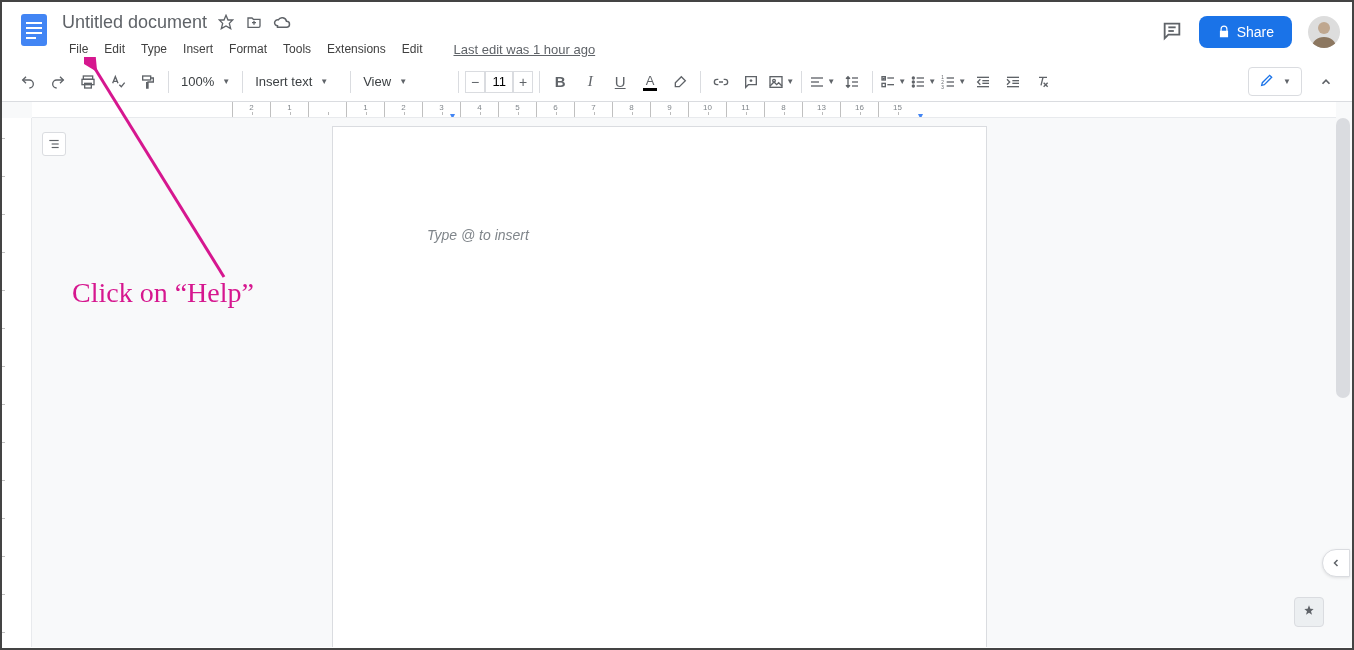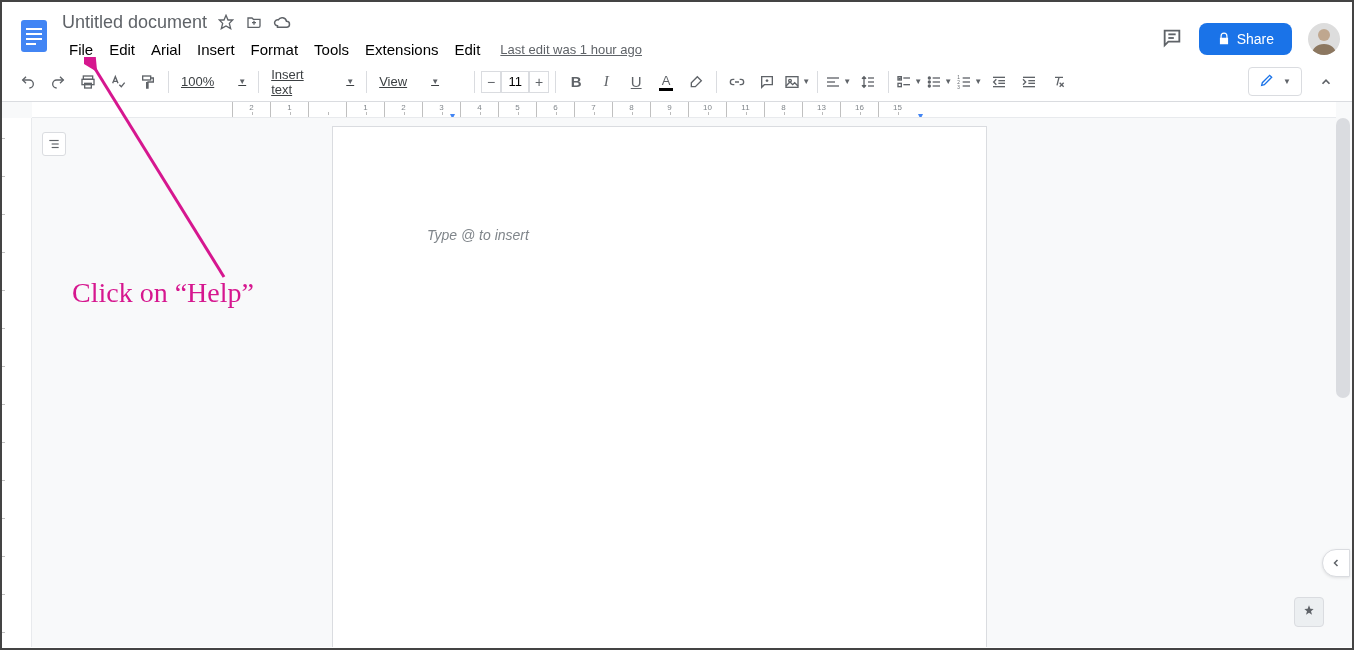--- a/index.html
+++ b/index.html
@@ -1,34 +1,34 @@
 <!DOCTYPE html>
 <html><head>
 <meta charset="utf-8">
 <style>
 * { box-sizing: border-box; margin: 0; padding: 0; }
 body { font-family: Arial, sans-serif; font-size: 13px; color: #3c4043; background: #fff; width: 1354px; height: 650px; overflow: hidden; border: 2px solid #444; position: relative; }
-.header { display: flex; align-items: center; padding: 8px 12px 0 12px; }
+.header { display: flex; align-items: flex-start; padding: 8px 12px 0 12px; }
 .logo { width: 40px; height: 40px; display: flex; align-items: center; justify-content: center; margin-right: 8px; }
 .logo svg { width: 36px; height: 36px; }
 .titlearea { flex: 1; }
 .titlerow { display: flex; align-items: center; gap: 10px; height: 24px; }
 .doctitle { font-size: 18px; color: #5f6368; }
 .titleicon { color: #5f6368; width: 18px; height: 18px; display: flex; align-items: center; justify-content: center; }
 .menurow { display: flex; align-items: center; gap: 2px; height: 26px; margin-top: 2px; }
-.menuitem { padding: 3px 7px; color: #000000; font-size: 15px; border-radius: 4px; cursor: pointer; }
-.lastedit { color: #5f6368; text-decoration: underline; margin-left: 11px; font-size: 13px; cursor: pointer; }
+.menuitem { padding: 3px 7px; color: #404040; font-size: 12px; border-radius: 4px; cursor: pointer; }
+.lastedit { color: #5f6368; text-decoration: underline; margin-left: 22px; font-size: 13px; cursor: pointer; }
 .headerright { display: flex; align-items: center; gap: 16px; margin-left: auto; padding-top: 6px; }
 .comment-icon { color: #5f6368; cursor: pointer; }
 .sharebtn { background: #1a73e8; color: #fff; border: none; border-radius: 8px; padding: 8px 18px; font-size: 14px; font-weight: 500; display: flex; align-items: center; gap: 6px; cursor: pointer; }
 .avatar { width: 32px; height: 32px; border-radius: 50%; background: #ddd; overflow: hidden; cursor: pointer; }
 .toolbar { display: flex; align-items: center; padding: 4px 12px; border-bottom: 1px solid #dadce0; height: 40px; gap: 2px; }
 .tbtn { width: 28px; height: 28px; display: flex; align-items: center; justify-content: center; border-radius: 2px; color: #5f6368; cursor: pointer; font-size: 14px; }
 .tsep { width: 1px; height: 22px; background: #dadce0; margin: 0 4px; }
-.tselect { display: flex; align-items: center; padding: 0 6px; height: 26px; border-radius: 2px; cursor: pointer; gap: 24px; font-size: 13px; color: #3c4043; text-decoration: underline; }
+.tselect { display: flex; align-items: center; padding: 0 6px; height: 26px; border-radius: 2px; cursor: pointer; gap: 8px; font-size: 13px; color: #3c4043; }
 .caret { font-size: 8px; color: #5f6368; }
 .fontsize { display: flex; align-items: center; }
 .fontsize input { width: 28px; height: 22px; text-align: center; border: 1px solid #dadce0; font-size: 13px; }
 .fsbtn { width: 20px; height: 22px; border: 1px solid #dadce0; background: #fff; display: flex; align-items: center; justify-content: center; cursor: pointer; font-size: 14px; color: #5f6368; }
 .editpill { display: flex; align-items: center; gap: 8px; border: 1px solid #dadce0; border-radius: 4px; padding: 4px 10px; cursor: pointer; margin-left: auto; }
 .editpill .pen { color: #1a73e8; }
 .expandbtn { width: 28px; height: 28px; display: flex; align-items: center; justify-content: center; cursor: pointer; color: #5f6368; margin-left: 8px; }
 .workspace { position: relative; background: #f8f9fa; height: 545px; overflow: hidden; }
 .ruler-h { position: absolute; top: 0; left: 30px; right: 16px; height: 16px; background: #fff; border-bottom: 1px solid #e8eaed; font-size: 8px; color: #80868b; overflow: hidden;}
 .ruler-h-inner { position: absolute; left: 200px; top: 0; display: flex; height: 100%; }
@@ -80,21 +80,21 @@
         </span>
       <span class="titleicon">
           <svg width="18" height="14" viewBox="0 0 24 18" fill="none" stroke="currentColor" stroke-width="2">
             <path d="M6 14a4 4 0 1 1 1-7.9A6 6 0 0 1 18 8a4 4 0 0 1 0 8H6z"></path>
           </svg>
         </span>
     </div>
     <div class="menurow">
       <span class="menuitem">File</span>
       <span class="menuitem">Edit</span>
-      <span class="menuitem">Arial</span>
+      <span class="menuitem">Type</span>
       <span class="menuitem">Insert</span>
       <span class="menuitem">Format</span>
       <span class="menuitem">Tools</span>
       <span class="menuitem">Extensions</span>
       <span class="menuitem">Edit</span>
       <span class="lastedit">Last edit was 1 hour ago</span>
     </div>
   </div>
   <div class="headerright">
     <span class="comment-icon"><svg width="22" height="22" viewBox="0 0 24 24" fill="none" stroke="currentColor" stroke-width="2">

